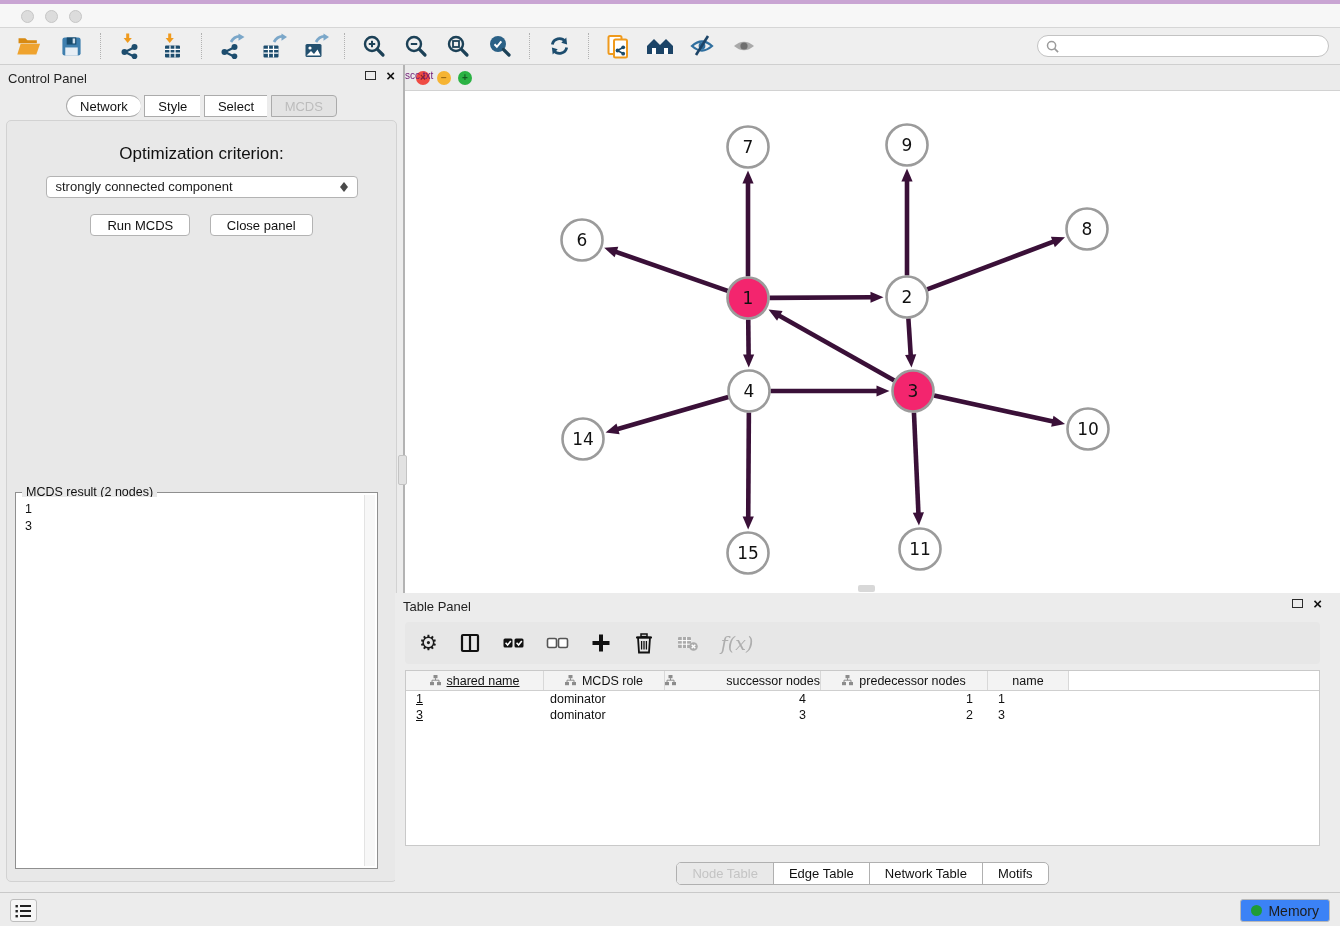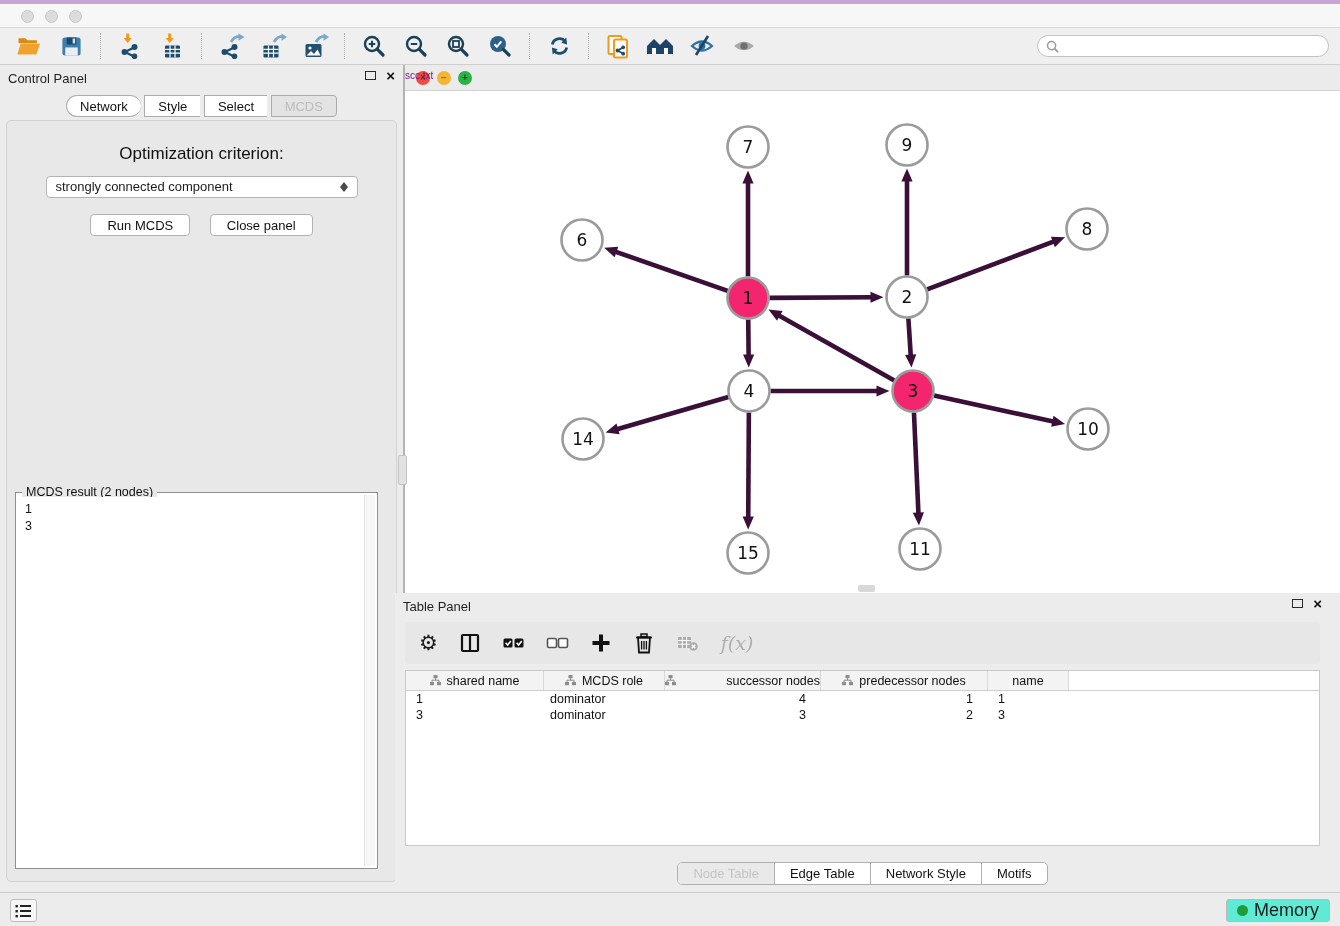--- a/index.html
+++ b/index.html
@@ -88,35 +88,35 @@
   .thead { display:flex; height:20px; background:#fff; border-bottom:1px solid #cfcfcf; }
   .th { background:#f3f3f3; border-right:1px solid #d8d8d8; display:flex; align-items:center;
     justify-content:center; gap:6px; font-size:12.5px; color:#111; flex:none; }
   .th svg { flex:none; }
   .trow { display:flex; height:16px; font-size:12.5px; color:#111; }
   .td { flex:none; padding-top:1px; }
   .td.c0 { padding-left:10px; }
   .td.c1 { padding-left:6px; }
   .td.c2, .td.c3 { text-align:right; padding-right:15px; }
   .td.c4 { padding-left:10px; }
-  .w0{width:138px;} .w1{width:121px;} .w2{width:156px;justify-content:space-between;} .w3{width:167px;} .w4{width:81px;}
+  .w0{width:138px;text-decoration:underline;} .w1{width:121px;} .w2{width:156px;justify-content:space-between;} .w3{width:167px;} .w4{width:81px;}
 
   #tp-tabs { position:absolute; left:0; right:0; bottom:7px; text-align:center; }
   .seg-group { display:inline-flex; border:1px solid #b0b0b0; border-radius:5px; overflow:hidden; background:#fff; }
   .seg { padding:3px 15px; font-size:13px; color:#111; border-left:1px solid #b0b0b0; }
   .seg:first-child { border-left:none; }
   .seg.active { background:#e9e9e9; color:#c4c4c4; }
 
   
   #status-bar { left:0; top:892px; width:1340px; height:34px; background:#ececec;
     border-top:1px solid #c9c9c9; }
   #list-btn { position:absolute; left:10px; top:6px; width:27px; height:23px; background:#f6f6f6;
     border:1px solid #bdbdbd; border-radius:3px; display:flex; align-items:center; justify-content:center; }
-  #memory-btn { position:absolute; right:10px; top:6px; height:23px; background:#5eead4;
-    border:1px solid #b9b9b9; border-radius:3px; display:flex; align-items:center; gap:6px; padding:8px 10px; font-size:18px; }
+  #memory-btn { position:absolute; right:10px; top:6px; height:23px; background:#3b82f6;
+    border:1px solid #b9b9b9; border-radius:3px; display:flex; align-items:center; gap:6px; padding:8px 10px; font-size:14px; }
   #memory-dot { width:11px; height:11px; border-radius:50%; background:#1f9c36; }
 </style>
 </head>
 <body>
 
 <div id="titlebar" class="abs">
   <div id="accent-strip" class="abs"></div>
   <span class="traffic inactive" style="left:21px"></span>
   <span class="traffic inactive" style="left:45px"></span>
   <span class="traffic inactive" style="left:69px"></span>
@@ -489,21 +489,21 @@
       <div class="td c2 w2">3</div>
       <div class="td c3 w3">2</div>
       <div class="td c4 w4">3</div>
     </div>
   </div>
 
   <div id="tp-tabs">
     <span class="seg-group">
       <span class="seg active">Node Table</span>
       <span class="seg">Edge Table</span>
-      <span class="seg">Network Style</span>
+      <span class="seg">Network Table</span>
       <span class="seg">Motifs</span>
     </span>
   </div>
 </div>
 
 <div id="status-bar" class="abs">
   <div id="list-btn">
     <svg width="17" height="14" viewBox="0 0 17 14">
       <g stroke="#222" stroke-width="2">
           <line x1="5" y1="2" x2="16" y2="2"></line>

